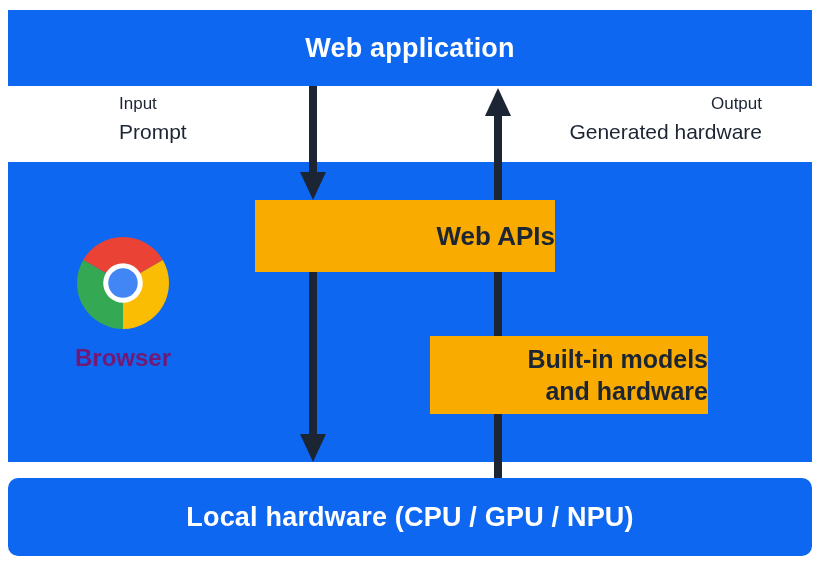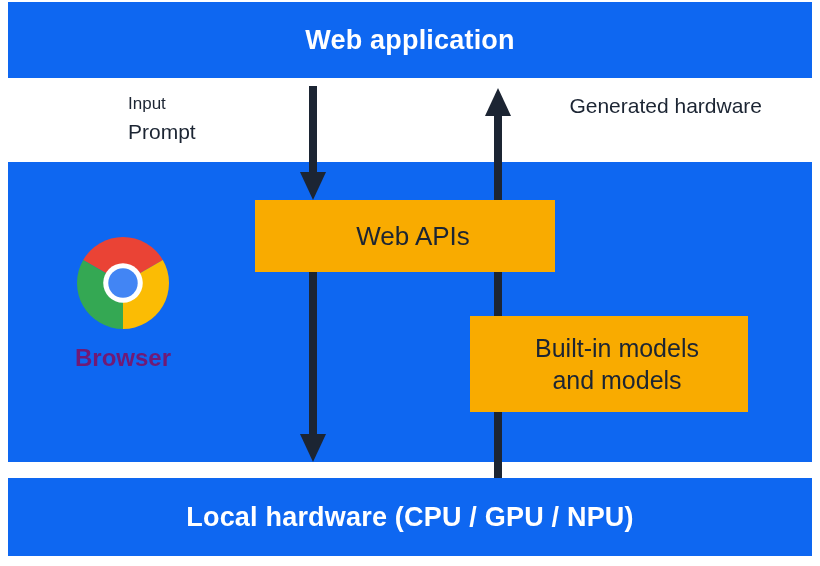--- a/index.html
+++ b/index.html
@@ -25,36 +25,36 @@
     width: 804px;
     background: var(--blue);
     display: flex;
     align-items: center;
     justify-content: center;
     color: #ffffff;
     font-weight: 700;
     font-size: 27px;
     letter-spacing: 0.2px;
   }
-  .bar.top { top: 2px; height: 76px; }
-  .bar.bottom { top: 478px; height: 78px; }
+  .bar.top { top: 10px; height: 76px; }
+  .bar.bottom { top: 478px; height: 78px; border-radius: 10px; }
   .mid {
     position: absolute;
     left: 8px;
     top: 162px;
     width: 804px;
     height: 300px;
     background: var(--blue);
   }
   .io-group {
     position: absolute;
     top: 94px;
     color: var(--ink);
   }
-  .io-group.left { left: 128px; text-align: left; }
+  .io-group.left { left: 119px; text-align: left; }
   .io-group.right { right: 58px; text-align: right; }
   .io-caption { font-size: 17px; font-weight: 400; margin-bottom: 6px; }
   .io-strong { font-size: 21px; font-weight: 400; }
   .vline {
     position: absolute;
     width: 8px;
     background: var(--ink);
   }
   .ah {
     position: absolute;
@@ -64,33 +64,33 @@
     border-right: 13px solid transparent;
   }
   .ah.down { border-top: 28px solid var(--ink); }
   .ah.up { border-bottom: 28px solid var(--ink); }
   .ybox {
     position: absolute;
     background: var(--yellow);
     color: var(--ink);
     display: flex;
     flex-direction: column;
-    align-items: center;
+    align-items: flex-end;
     justify-content: center;
-    font-weight: 400;
+    font-weight: 700;
     text-align: center;
     padding-left: 16px;
   }
   .ybox.webapis {
     left: 255px; top: 200px; width: 300px; height: 72px;
     font-size: 26px;
   }
   .ybox.builtin {
-    left: 430px; top: 316px; width: 278px; height: 96px;
-    font-size: 25px; line-height: 1.28; margin-left: 40px;
+    left: 430px; top: 336px; width: 278px; height: 78px;
+    font-size: 25px; line-height: 1.28;
   }
   .chrome-logo {
     position: absolute;
     left: 77px;
     top: 237px;
     width: 92px;
     height: 92px;
   }
   .browser-label {
     position: absolute;
@@ -110,20 +110,21 @@
 
   <div class="bar top">
     <span>Web application</span>
   </div>
 
   <div class="io-group left">
     <div class="io-caption">Input</div>
     <div class="io-strong">Prompt</div>
   </div>
   <div class="io-group right">
+    <div class="io-caption">Output</div>
     <div class="io-strong">Generated hardware</div>
   </div>
 
   <div class="mid"></div>
 
   <div class="vline" style="left:309px; top:86px; height:86px;"></div>
   <div class="ah down" style="left:300px; top:172px;"></div>
   <div class="vline" style="left:309px; top:272px; height:162px;"></div>
   <div class="ah down" style="left:300px; top:434px;"></div>
 
@@ -137,20 +138,20 @@
     <circle cx="50" cy="50" r="21.5" fill="#ffffff"></circle>
     <circle cx="50" cy="50" r="16" fill="#4285f4"></circle>
   </svg>
   <div class="browser-label">Browser</div>
 
   <div class="ybox webapis">
     <span>Web APIs</span>
   </div>
   <div class="ybox builtin">
     <span>Built-in models</span>
-    <span>and models</span>
+    <span>and hardware</span>
   </div>
 
   <div class="bar bottom">
     <span>Local hardware (CPU / GPU / NPU)</span>
   </div>
 
 </div>
 
 </body></html>

